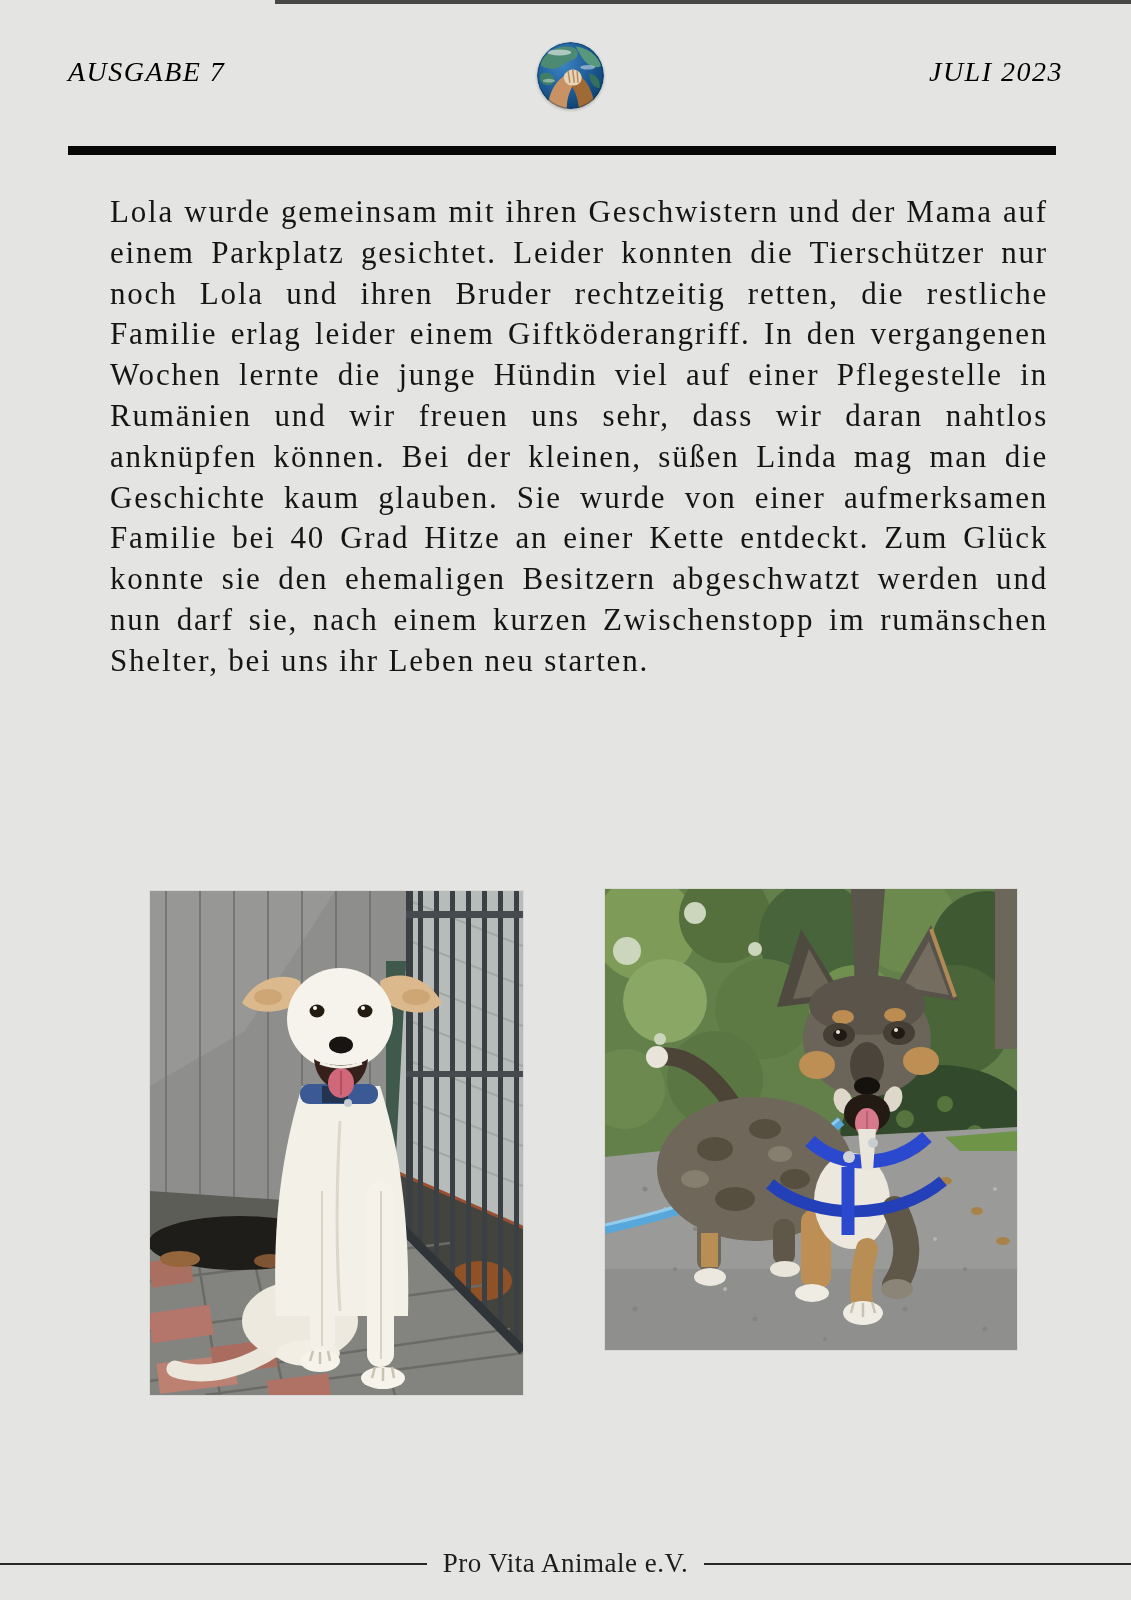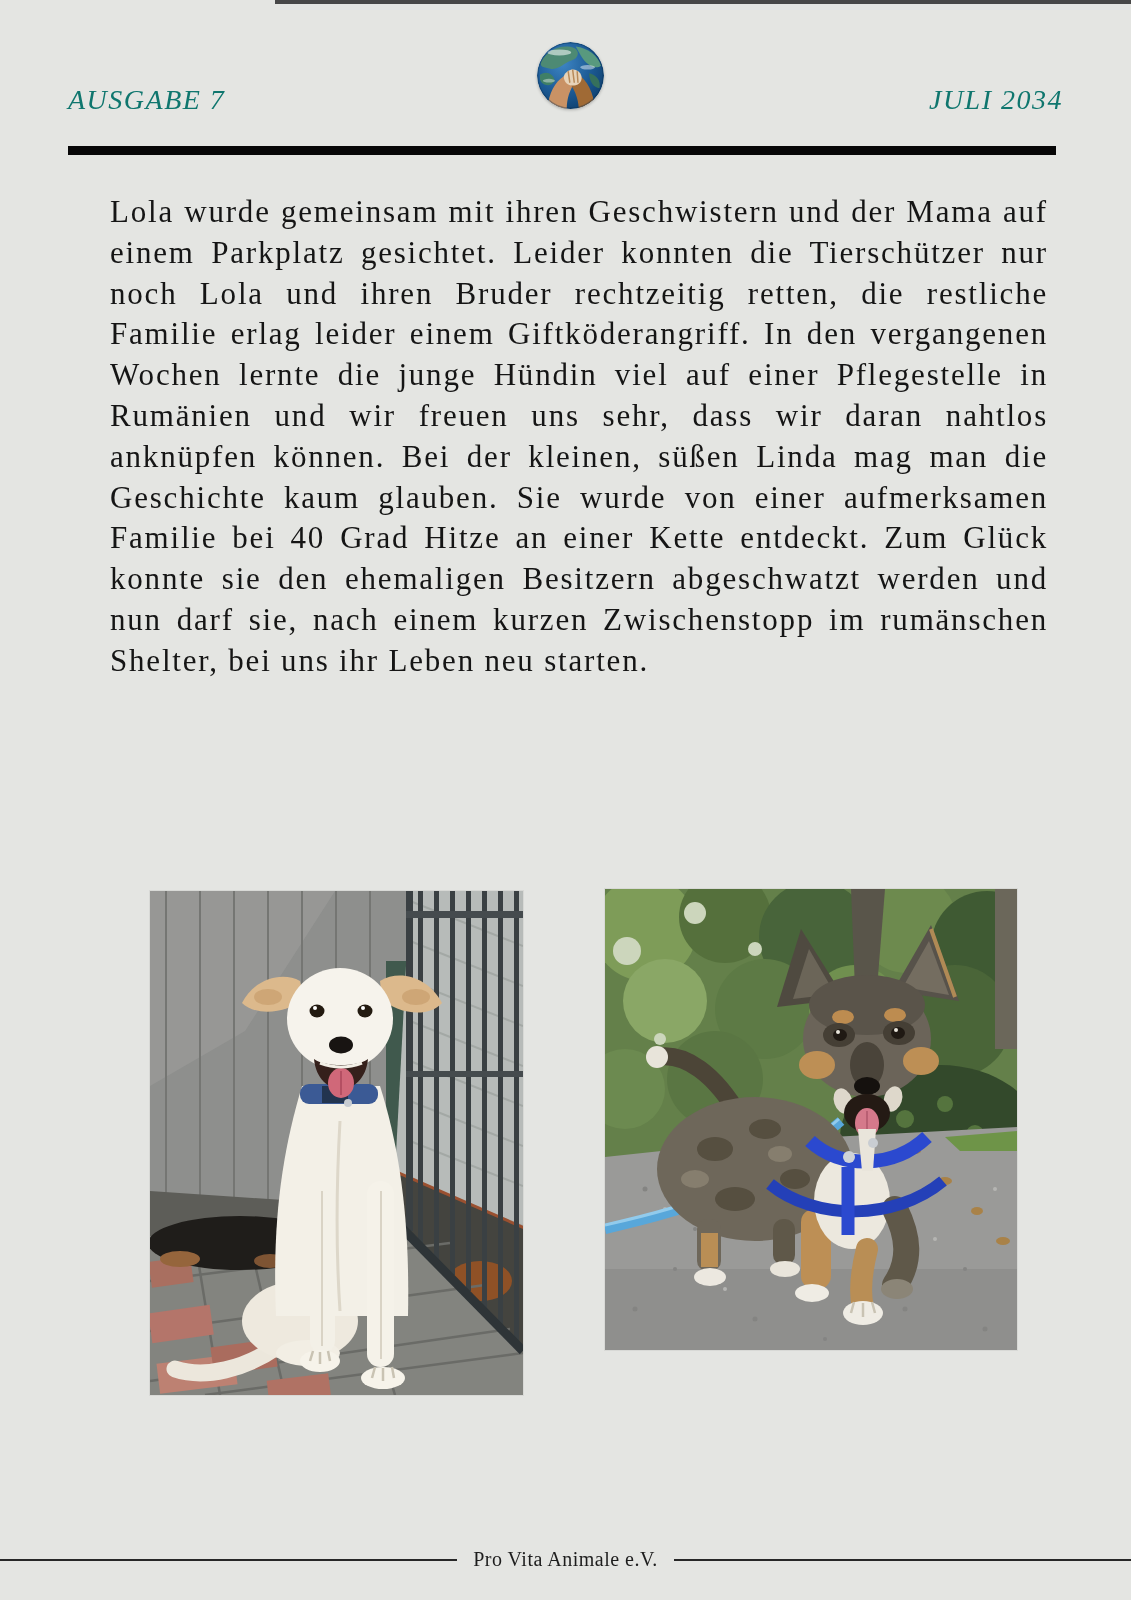--- a/index.html
+++ b/index.html
@@ -1,32 +1,32 @@
 <!DOCTYPE html>
 <html><head>
 <meta charset="utf-8">
 <style>
   html,body{margin:0;padding:0;}
   body{background:#b9bab6;font-family:"Liberation Serif",serif;}
   .page{position:relative;width:1131px;height:1600px;margin:0 auto;background:#e4e5e2;overflow:hidden;}
   .top-edge-line{position:absolute;left:275px;right:0;top:0;height:4px;background:#474747;}
-  .issue-label,.date-label{position:absolute;top:56px;font-style:italic;font-size:28px;letter-spacing:1.5px;color:#0f766e;white-space:nowrap;margin-top:28px;}
+  .issue-label,.date-label{position:absolute;top:56px;font-style:italic;font-size:28px;letter-spacing:1.5px;color:#000000;white-space:nowrap;}
   .issue-label{left:68px;}
   .date-label{right:68px;}
   .logo{position:absolute;left:537px;top:42px;width:67px;height:67px;border-radius:50%;overflow:hidden;box-shadow:0 1px 3px rgba(0,0,0,.25);}
   .logo svg{display:block;width:100%;height:100%;}
   .header-rule{position:absolute;left:68px;top:146px;width:988px;height:9px;background:#070707;}
   .body-text{position:absolute;left:110px;top:192px;width:938px;margin:0;font-size:31px;line-height:40.8px;letter-spacing:1.8px;color:#151515;text-align:justify;text-align-last:left;-moz-text-align-last:left;}
   .photo{position:absolute;margin:0;box-shadow:0 0 0 1px rgba(0,0,0,.05);}
   .photo svg{display:block;width:100%;height:100%;}
   .photo-left{left:150px;top:891px;width:373px;height:504px;}
   .photo-right{left:605px;top:889px;width:412px;height:461px;}
   .footer{position:absolute;left:0;right:0;top:1548px;display:flex;align-items:center;gap:16px;}
   .footer-line{flex:1;height:2px;background:#272727;}
-  .footer-org{font-size:20px;color:#1d1d1d;white-space:nowrap;letter-spacing:.5px;}
+  .footer-org{font-size:27px;color:#1d1d1d;white-space:nowrap;letter-spacing:.5px;}
 </style>
 </head>
 <body>
 
 <div class="page">
 
   <div class="top-edge-line"></div>
 
   <header>
     <span class="issue-label">AUSGABE 7</span>
@@ -54,21 +54,21 @@
           <ellipse cx="16" cy="52" rx="8" ry="2.5" fill="#ffffff" opacity="0.4"></ellipse>
           <path d="M14,90 C16,68 24,54 36,46 L52,52 C44,64 40,76 40,90 Z" fill="#c99265"></path>
           <path d="M78,90 C76,68 68,52 54,42 L40,50 C50,62 56,76 56,90 Z" fill="#a06a35"></path>
           <path d="M36,46 C40,36 52,34 58,42 C62,48 60,56 52,58 C44,60 36,56 36,46 Z" fill="#e7d3b8"></path>
           <path d="M42,40 L44,54 M48,38 L50,54 M54,40 L55,54" stroke="#b88a58" stroke-width="2" fill="none" stroke-linecap="round"></path>
           <circle cx="45" cy="45" r="44" fill="none" stroke="#0a2e50" stroke-opacity=".35" stroke-width="2"></circle>
         </g>
       </svg>
     </div>
 
-    <span class="date-label">JULI 2034</span>
+    <span class="date-label">JULI 2023</span>
   </header>
 
   <div class="header-rule"></div>
 
   <main>
     <p class="body-text">Lola wurde gemeinsam mit ihren Geschwistern und der Mama auf einem Parkplatz gesichtet. Leider konnten die Tierschützer nur noch Lola und ihren Bruder rechtzeitig retten, die restliche Familie erlag leider einem Giftköderangriff. In den vergangenen Wochen lernte die junge Hündin viel auf einer Pflegestelle in Rumänien und wir freuen uns sehr, dass wir daran nahtlos anknüpfen können. Bei der kleinen, süßen Linda mag man die Geschichte kaum glauben. Sie wurde von einer aufmerksamen Familie bei 40 Grad Hitze an einer Kette entdeckt. Zum Glück konnte sie den ehemaligen Besitzern abgeschwatzt werden und nun darf sie, nach einem kurzen Zwischenstopp im rumänschen Shelter, bei uns ihr Leben neu starten.</p>
 
     <figure class="photo photo-left" aria-label="Weißer Hund Lola sitzt vor einem Metallzwinger auf Pflastersteinen">
       <svg viewBox="0 0 373 504" preserveAspectRatio="none">
 

